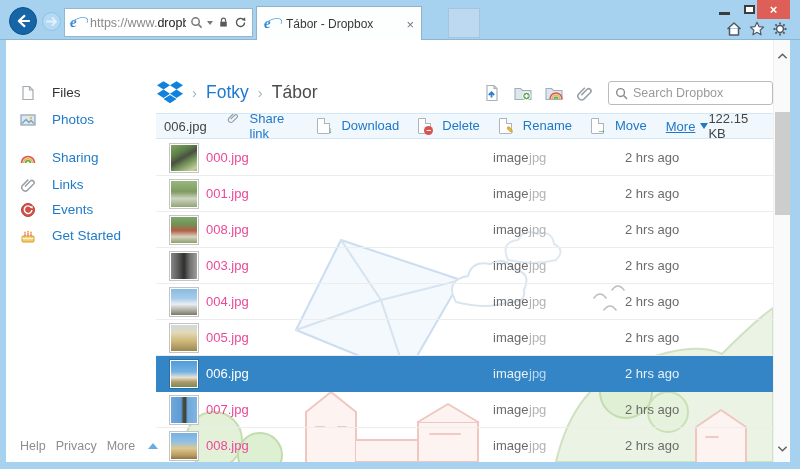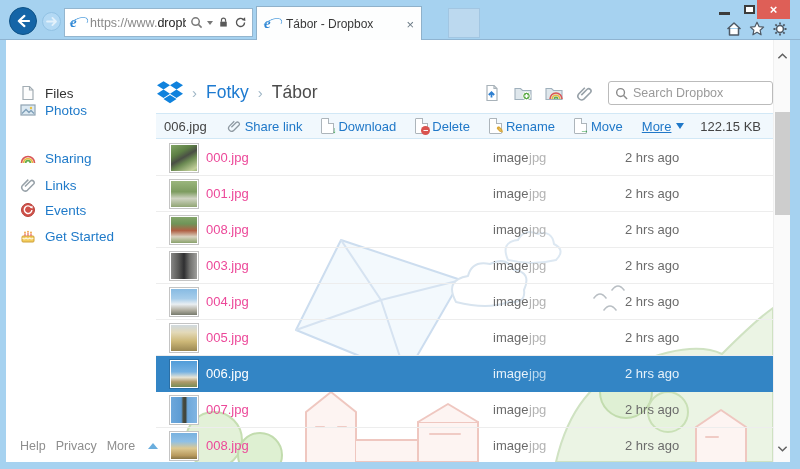--- a/index.html
+++ b/index.html
@@ -39,42 +39,42 @@
   .s-up{top:7px}.s-dn{bottom:4px}
   .s-thumb{position:absolute;left:1px;top:72px;width:15px;height:103px;background:#cdcdcd}
 
   
   .phdr{position:absolute;left:150px;top:8px;right:30px;height:22px;display:flex;align-items:center;justify-content:flex-end;gap:10px;font-size:13px}
   .phdr a{color:#1f7ac9;text-decoration:none;display:flex;align-items:center;gap:5px}
   .user-caret{width:0;height:0;border-left:4px solid transparent;border-right:4px solid transparent;border-top:5px solid #7aa7d4;margin-left:2px}
   .bell-wrap{margin:0 16px 0 22px;display:flex}
 
   
-  .side-item{position:absolute;left:14px;display:flex;align-items:center;gap:9px;font-size:13.5px;color:#1f7ac9;cursor:pointer}
+  .side-item{position:absolute;left:14px;display:flex;gap:16px;font-size:13.5px;color:#1f7ac9;cursor:pointer}
   .side-item.current{color:#333}
   .side-foot{position:absolute;left:14px;top:399px;display:flex;align-items:center;gap:10px;font-size:12.5px;color:#8e8e8e}
   .foot-tri{width:0;height:0;border-left:5px solid transparent;border-right:5px solid transparent;border-bottom:6px solid #6aaede;margin-left:3px}
 
   
   .crumb{position:absolute;left:151px;top:38px;height:28px;display:flex;align-items:center;gap:9px}
   .crumb .sep{color:#9fb6c6;font-size:15px}
   .crumb .parent{color:#1d7ad0;font-size:17.5px;text-decoration:none}
   .crumb .cur{color:#4b4b4b;font-size:17.5px}
 
   
   .tools{position:absolute;left:477px;top:44px;display:flex;gap:13px;align-items:center}
   .tools > span{display:flex}
   .search{position:absolute;left:602px;top:41px;width:165px;height:24px;border:1px solid #bbb;border-radius:3px;background:#fff;display:flex;align-items:center;padding:0 6px;gap:5px}
   .search input{border:none;outline:none;flex:1;font-size:12.5px;font-family:"Liberation Sans",sans-serif;color:#444;min-width:0}
   .search input::placeholder{color:#9a9a9a}
 
   
   .abar{position:absolute;left:150px;top:73px;width:617px;height:26px;background:#f1f8fd;border-top:1px solid #d2e8f6;border-bottom:1px solid #d2e8f6;display:flex;align-items:center;padding:0 12px 0 8px;font-size:13px}
   .abar .fname0{color:#444;margin-right:20px}
-  .a-act{display:flex;align-items:center;gap:4px;color:#2078c8;text-decoration:none;margin-right:19px}
+  .a-act{display:flex;gap:11px;color:#2078c8;text-decoration:none;margin-right:19px}
   .a-more{display:flex;align-items:center;gap:5px;color:#2078c8;margin-right:0}
   .more-tri{width:0;height:0;border-left:4.5px solid transparent;border-right:4.5px solid transparent;border-top:6px solid #2078c8}
   .abar .spacer{flex:1}
   .abar .fsize{color:#444}
 
   
   .pg{position:relative;width:13px;height:16px;background:#fff;border:1px solid #adb5bb;border-radius:1px;flex:none}
   .pg::before{content:"";position:absolute;right:-1px;top:-1px;width:5px;height:5px;background:#f1f8fd;border-left:1px solid #adb5bb;border-bottom:1px solid #adb5bb}
   .pg .badge{position:absolute;right:-3px;bottom:-2px;font-size:9px;line-height:9px;font-weight:bold}
   .bdg-dl{color:#2f9e44}
@@ -176,21 +176,21 @@
 <div class="vp">
 
 
   <div class="side-item current" style="top:45px">
     <svg width="16" height="16" viewBox="0 0 16 16">
         <path d="M3 1.5 h6.5 l3.5 3.5 v9.5 h-10 z" fill="#fdfdfd" stroke="#a3adb4" stroke-width="1.2"></path>
         <path d="M9.5 1.5 v3.5 h3.5" fill="none" stroke="#a3adb4" stroke-width="1.2"></path>
       </svg>
     <span>Files</span>
   </div>
-  <div class="side-item" style="top:62px">
+  <div class="side-item" style="top:72px">
     <svg width="16" height="16" viewBox="0 0 16 16">
         <rect x="1" y="3" width="14" height="10" fill="#dce9f2" stroke="#8fa3b2" stroke-width="1.2"></rect>
         <path d="M2 11.5 l4-4 3 3 2-2 3 3" stroke="#7f9fb8" stroke-width="1.3" fill="none"></path>
         <circle cx="11" cy="6" r="1.2" fill="#e8c23f"></circle>
       </svg>
     <span>Photos</span>
   </div>
   <div class="side-item" style="top:110px">
     <svg width="16" height="16" viewBox="0 0 16 16">
         <path d="M1.5 13 a6.5 6.5 0 0 1 13 0" fill="none" stroke="#d95757" stroke-width="1.7"></path>

